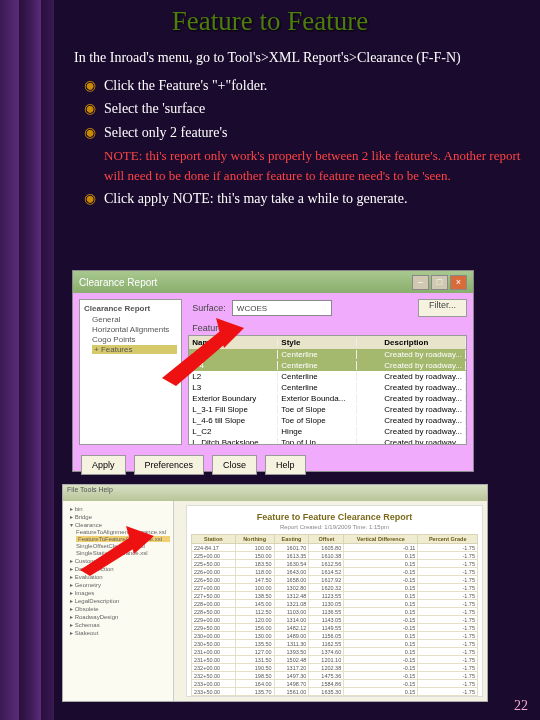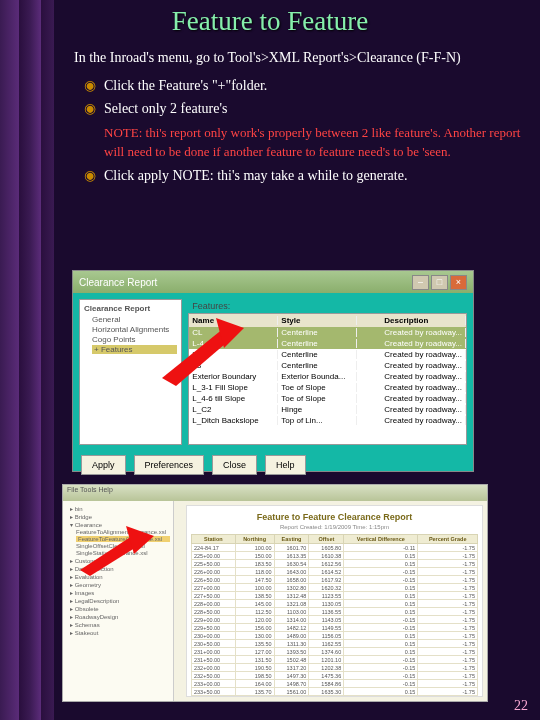--- a/index.html
+++ b/index.html
@@ -1,29 +1,29 @@
 <!DOCTYPE html>
 <html><head>
 <meta charset="utf-8">
 <style>
   html, body { margin:0; padding:0; }
   body { width:540px; height:720px; background:#1a0a2e; font-family:"Segoe UI",Arial,sans-serif; overflow:hidden; }
   .page { position:relative; width:540px; height:720px; }
   .left-band { position:absolute; left:0; top:0; width:54px; height:720px;
     background:linear-gradient(90deg,#3a1b52 0%,#5a2b78 35%,#2a0f3e 36%,#3a1a52 55%,#5a2b78 75%,#2a0f3e 76%,#3a1a52 100%); }
-  .title { position:absolute; left:0; top:6px; width:540px; text-align:center; color:#86efac;
+  .title { position:absolute; left:0; top:6px; width:540px; text-align:center; color:#4d7c0f;
     font-family:Georgia,"Times New Roman",serif; font-size:27px; text-shadow:1px 1px 2px #000; }
   .bullets { position:absolute; left:66px; top:48px; width:456px; color:#fff; font-family:Georgia,"Times New Roman",serif; font-size:14px; line-height:1.4;margin-left:8px; }
   .b1 { margin:0 0 8px 0; }
   .b2 { position:relative; padding-left:20px; margin:0 0 4px 10px; color:#fff; }
   .b2::before { content:"◉"; position:absolute; left:0; top:0; color:#c98a00; font-size:14px; }
   .note { color:#ff4444; margin:4px 0 4px 30px; font-size:13px; line-height:1.5; }
   
   .shot1 { position:absolute; left:72px; top:270px; width:400px; height:200px;
-    background:#14b8a6; border:1px solid #888; font-family:Tahoma,Arial,sans-serif; }
+    background:#f0abfc; border:1px solid #888; font-family:Tahoma,Arial,sans-serif; }
   .titlebar { height:18px; background:linear-gradient(#a8c890,#8aae6c); color:#fff; font-size:10px; padding:2px 6px; display:flex; align-items:center; }
   .wb { margin-left:auto; display:flex; gap:2px; }
   .wbtn { width:15px; height:13px; background:#d0c8b0; border:1px solid #888; display:flex; align-items:center; justify-content:center; font-size:9px; line-height:1; }
   .wbtn.close { background:#d96a3a; color:#fff; }
   .s1-body { display:flex; padding:6px; gap:6px; height:146px; }
   .tree { width:120px; background:#fff; border:1px solid #999; font-size:8px; padding:4px; color:#555; }
   .tree .hd { font-weight:bold; margin-bottom:2px; }
   .tree .it { margin:1px 0 1px 8px; }
   .tree .sel { background:#d6c96a; padding:0 2px; }
   .rcol { flex:1; display:flex; flex-direction:column; }
@@ -63,20 +63,21 @@
 </head>
 <body>
 
 <div class="page">
   <div class="left-band"></div>
   <div class="title">Feature to Feature</div>
 
   <div class="bullets">
     <div class="b1">In the Inroad's menu, go to Tool's&gt;XML Report's&gt;Clearance (F-F-N)</div>
     <div class="b2">Click the Feature's "+"folder.</div>
+    <div class="b2">Select the 'surface</div>
     <div class="b2">Select only 2 feature's</div>
     <div class="note">NOTE: thi's report only work's properly between 2 like feature's. Another report will need to be done if another feature to feature need's to be 'seen.</div>
     <div class="b2">Click apply NOTE: thi's may take a while to generate.</div>
   </div>
 
   <div class="shot1">
     <div class="titlebar">
       <span>Clearance Report</span>
       <div class="wb">
         <div class="wbtn">–</div>
@@ -86,20 +87,27 @@
     </div>
     <div class="s1-body">
       <div class="tree">
         <div class="hd">Clearance Report</div>
         <div class="it">General</div>
         <div class="it">Horizontal Alignments</div>
         <div class="it">Cogo Points</div>
         <div class="it sel">+ <span>Features</span></div>
       </div>
       <div class="rcol">
+        <div class="srow">
+          <span>Surface:</span>
+          <div class="combo">
+              <span>WCOES</span>
+            </div>
+          <div class="fbtn">Filter...</div>
+        </div>
         <div class="flbl">Features:</div>
         <div class="ftable">
           <div class="frow hd">
             <span class="fc1">Name</span>
             <span class="fc2">Style</span>
             <span class="fc3">Description</span>
           </div>
           <div id="ft-rows">
               <div class="frow sel">
                 <span class="fc1">CL</span>

